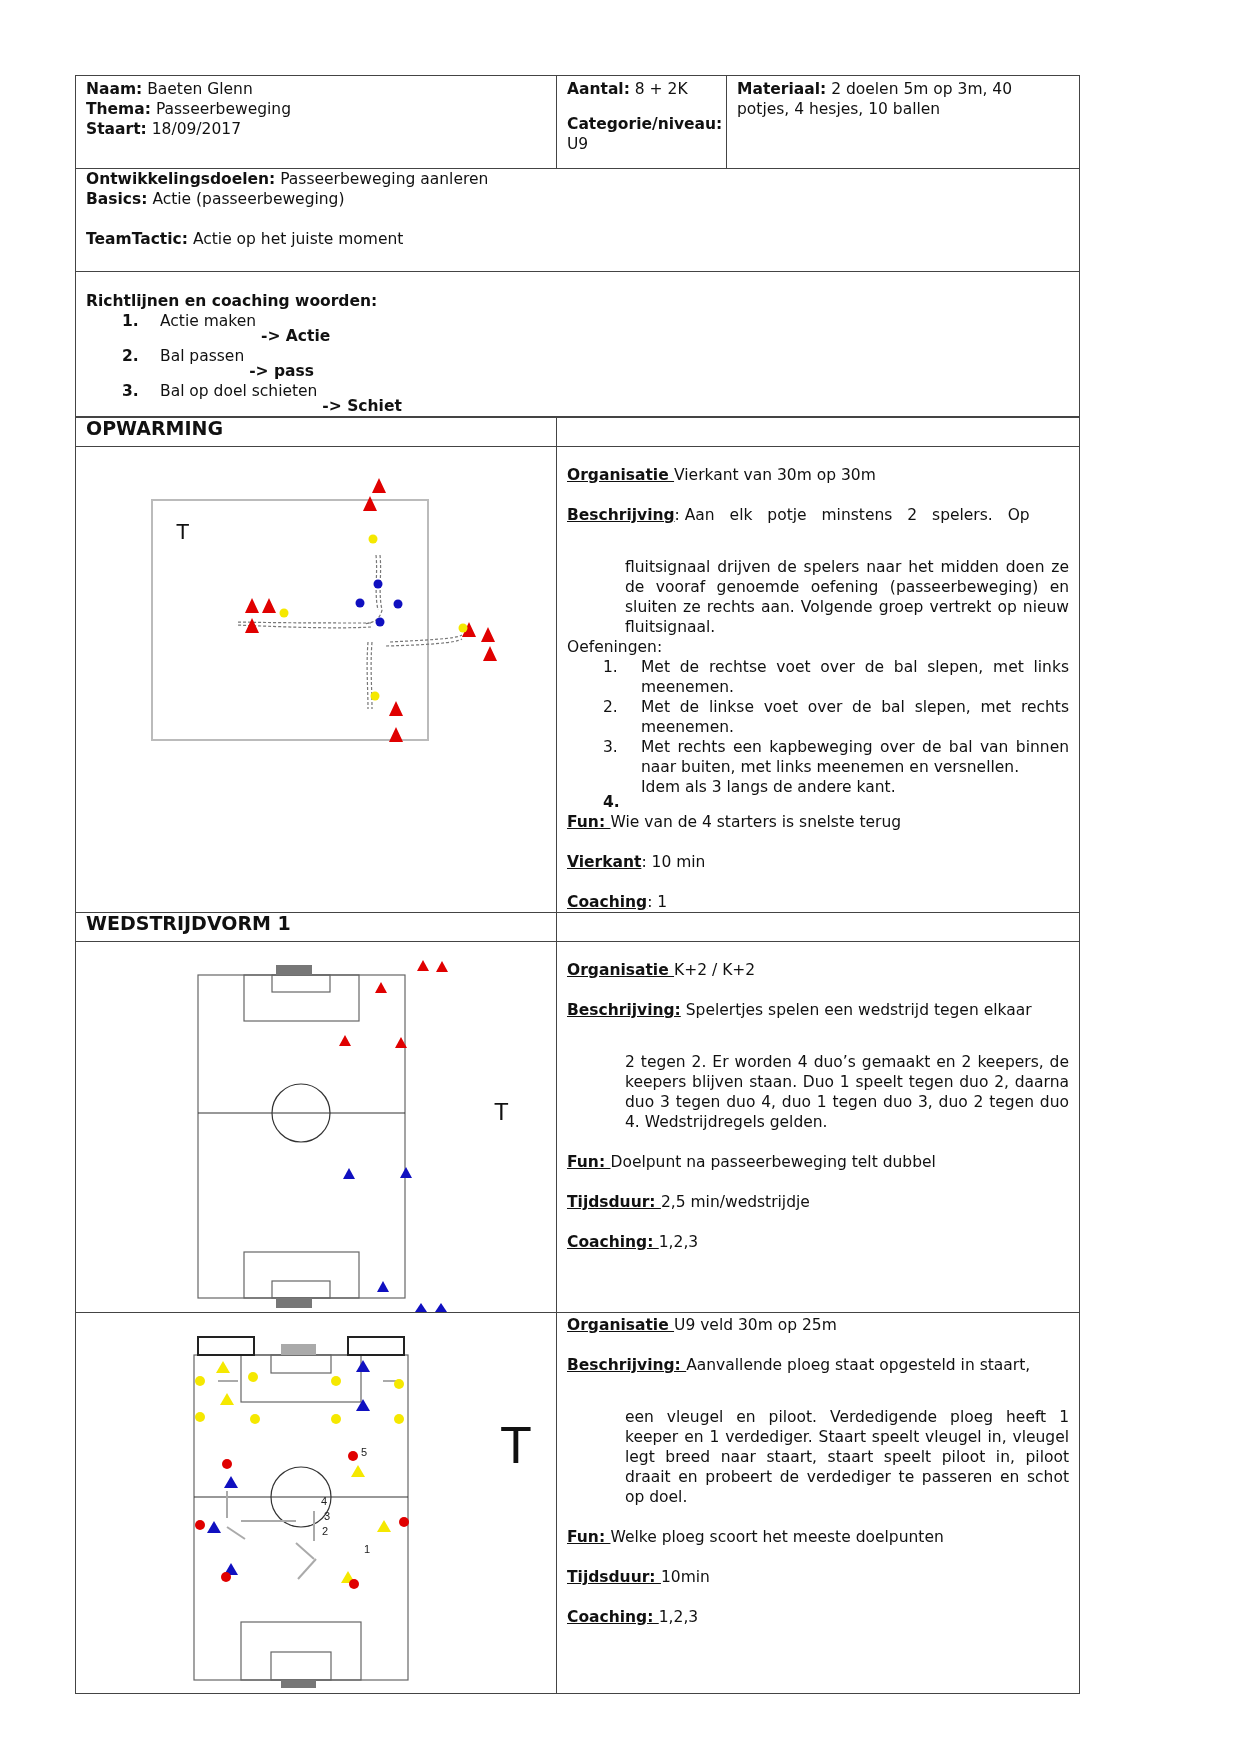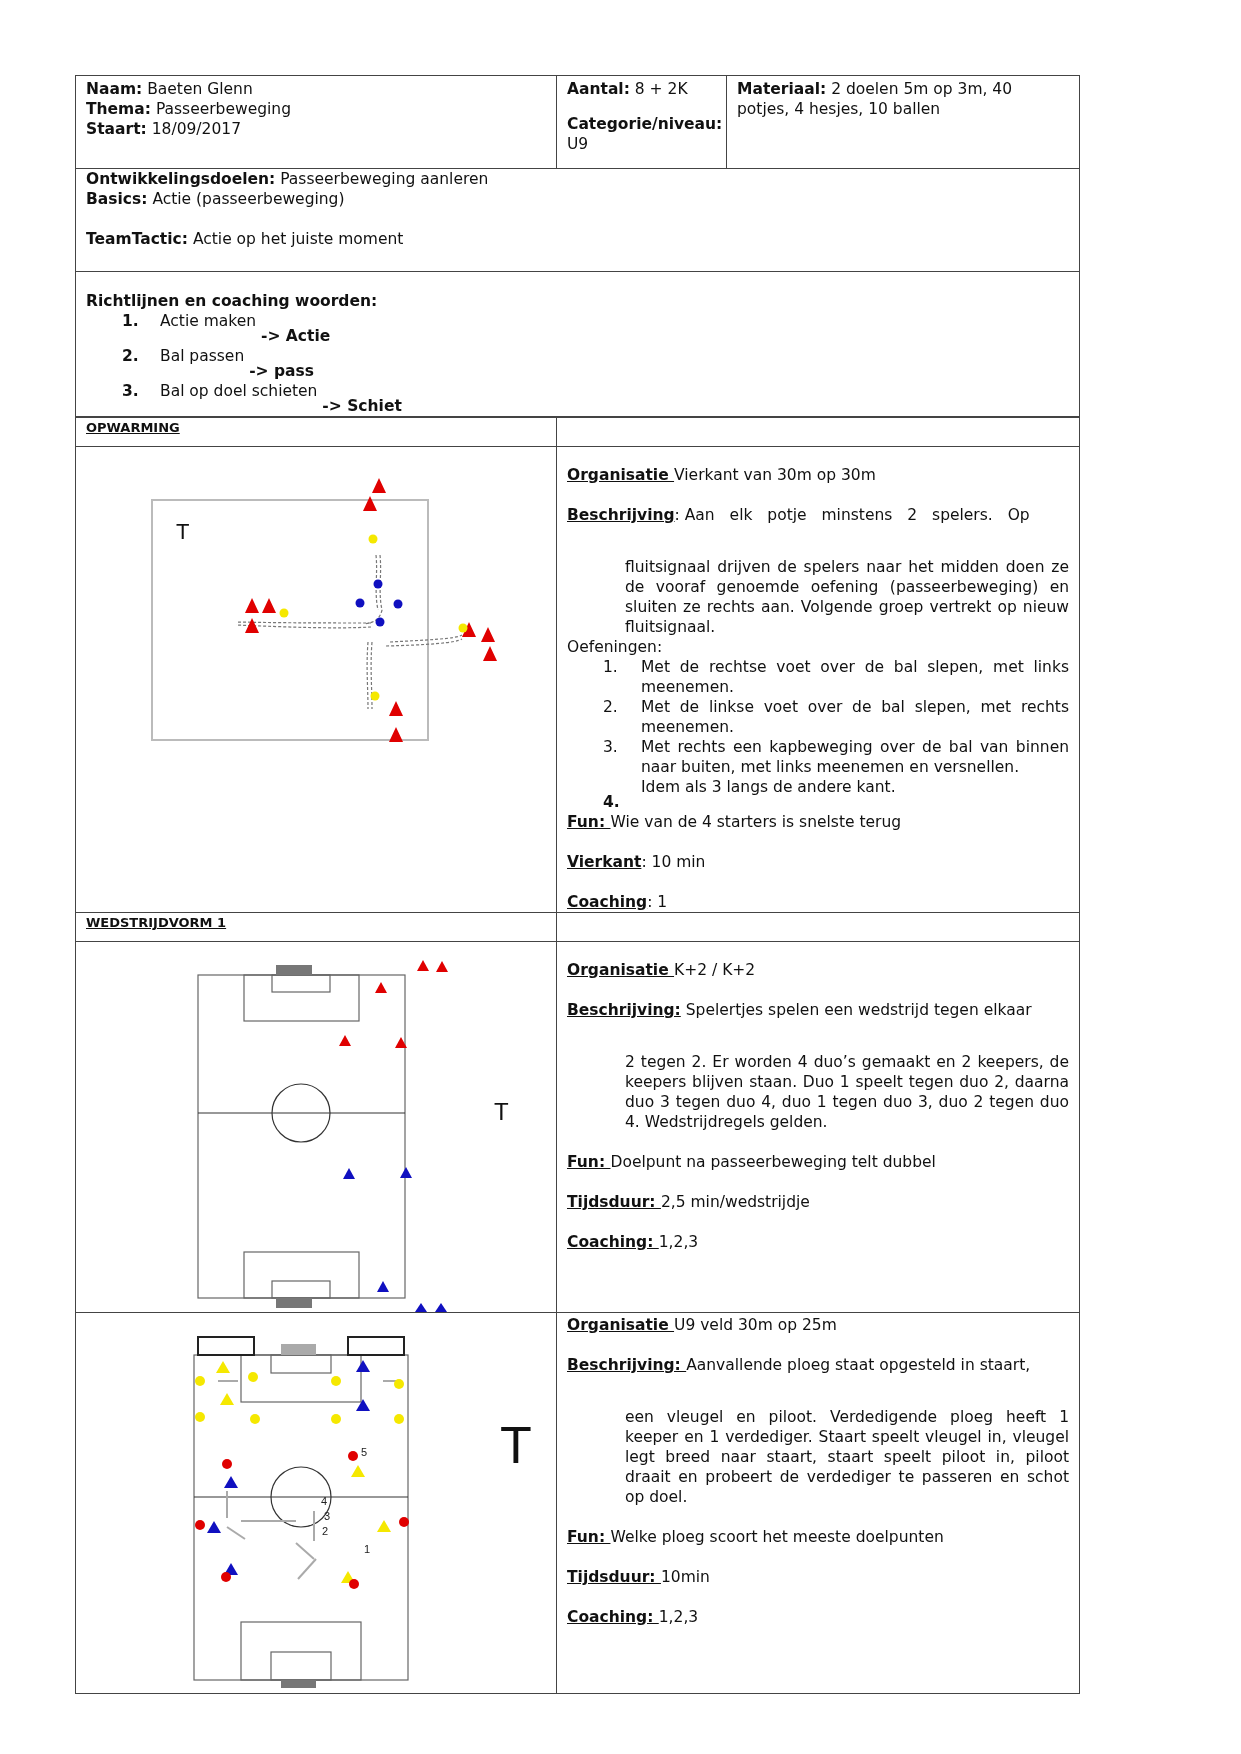--- a/index.html
+++ b/index.html
@@ -3,21 +3,21 @@
 <meta charset="utf-8">
 <style>
   html, body { margin:0; padding:0; background:#ffffff; }
   body { width:1241px; height:1754px; position:relative; font-family:"DejaVu Sans", sans-serif; color:#111; font-size:15.5px; }
   .page { position:absolute; left:75px; top:75px; width:1004px; }
   table.doc { border-collapse:collapse; width:100%; table-layout:fixed; }
   table.doc td { border:1.5px solid #444; vertical-align:top; padding:0 10px; line-height:20px; }
   .b { font-weight:bold;margin-top:15px; }
   .u { font-weight:bold; text-decoration:underline; }
   .hdr-cell { padding-top:3px !important; padding-bottom:14px !important; }
-  .sec-title { font-weight:bold; font-size:13px; height:28px; line-height:28px; padding-top:0 !important;text-decoration:underline; }
+  .sec-title { font-weight:bold; font-size:19px; height:28px; line-height:28px; padding-top:0 !important; }
   .rl { margin:0; padding:0 0 0 36px; list-style:none; }
   .rl li { display:flex; }
   .rl .num { width:38px; font-weight:bold; }
   .desc { text-align:justify; }
   .indent { padding-left:58px; text-align:justify;margin-top:32px; }
   .ol { padding-left:36px; }
   .ol .it { display:flex; text-align:justify; }
   .ol .n { width:38px; flex:none; }
   .ol .t { flex:1; text-align:justify; }
   .gap { height:20px; }

